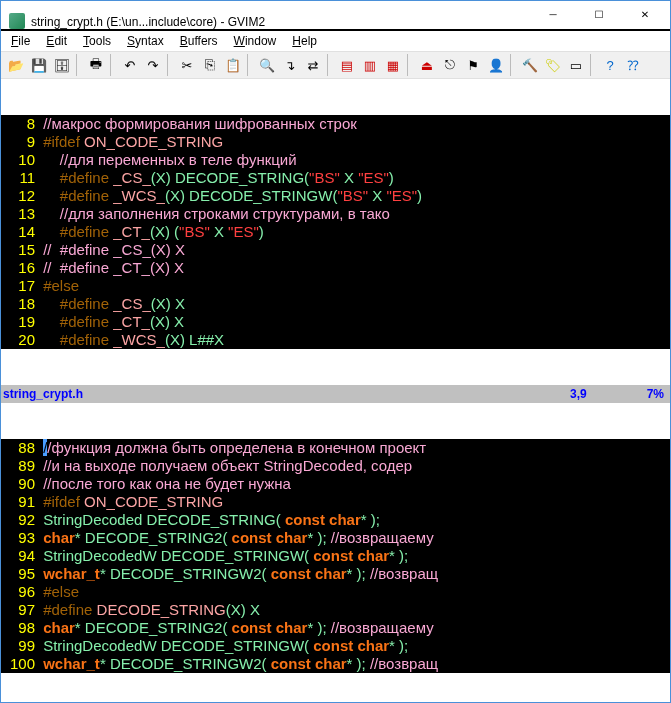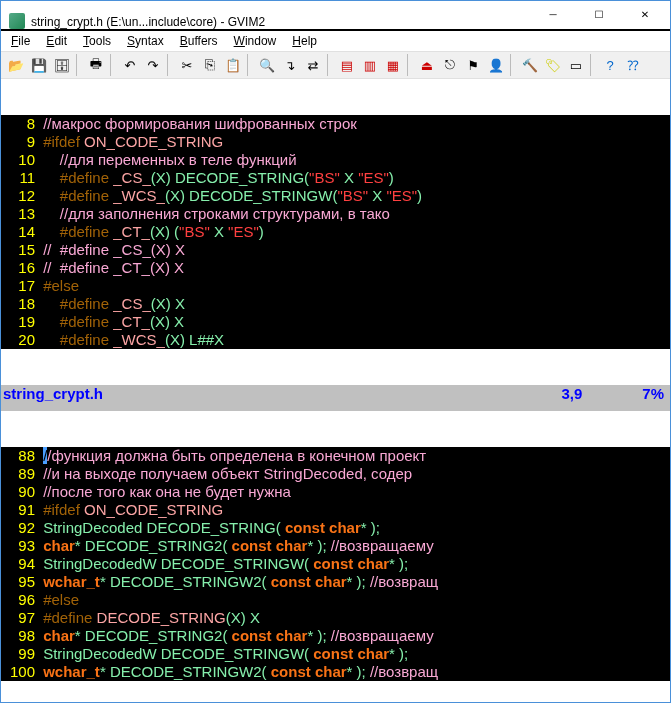--- a/index.html
+++ b/index.html
@@ -11,21 +11,21 @@
 .menubar{height:20px;display:flex;align-items:center;padding:0 4px;font-size:12px;gap:4px}
 .menubar span{padding:2px 6px;cursor:default}
 .menubar span u{text-decoration:underline}
 .toolbar{height:28px;display:flex;align-items:center;padding:2px 4px;gap:1px;border-top:1px solid #e0e0e0;border-bottom:1px solid #e0e0e0;background:#f0f0f0}
 .tbtn{width:22px;height:22px;display:flex;align-items:center;justify-content:center;font-size:13px;border:1px solid transparent;cursor:default}
 .tsep{width:6px;height:22px;border-left:1px solid #bbb;margin:0 2px}
 .editor{font-family:Consolas,"Courier New",monospace;font-size:15px;line-height:18px;white-space:pre;overflow:hidden}
 .pane{background:#000;color:#fff}
 .gutter{display:inline-block;width:38px;text-align:right;color:#ffff00;padding-right:4px}
 .ln{display:block;height:18px}
-.status{background:#c0c0c0;color:#0000ff;font-weight:bold;height:26px;display:flex;font-family:Consolas,monospace;font-size:15px}
+.status{background:#c0c0c0;color:#0000ff;font-weight:bold;height:18px;display:flex;font-family:Consolas,monospace;font-size:12px}
 .status .fn{flex:0 0 auto;padding-left:2px}
 .status .sp{flex:1}
 .status .pos{padding-right:60px}
 .status .pct{padding-right:6px}
 .c-comment{color:#f9a8d4}
 .c-pre{color:#a16207}
 .c-macro{color:#fca5a5}
 .c-str{color:#ff4040}
 .c-type{color:#f97316;font-weight:bold}
 .c-ident{color:#86efac}

